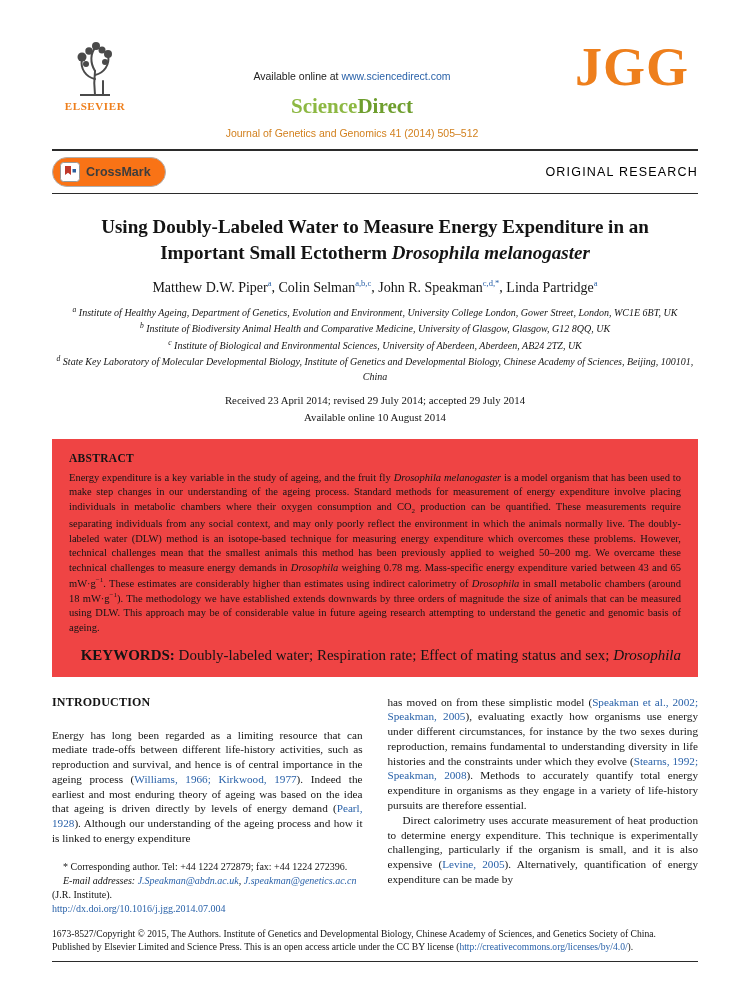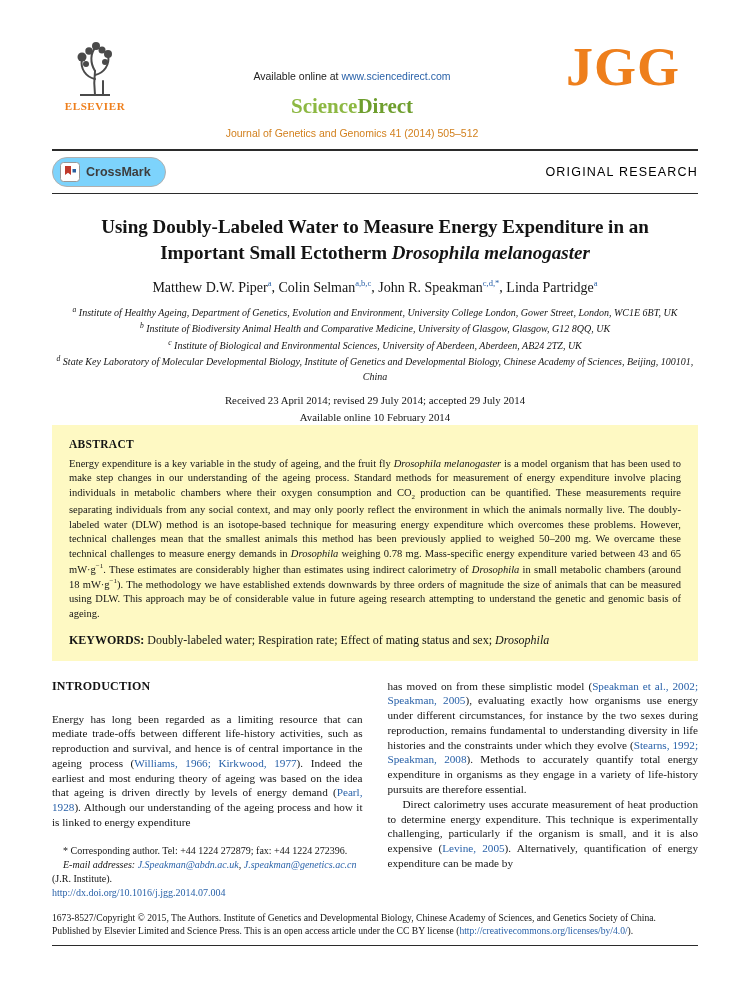--- a/index.html
+++ b/index.html
@@ -10,43 +10,43 @@
   .masthead{display:flex;align-items:flex-start;}
   .elsevier{width:86px;display:flex;flex-direction:column;align-items:center;gap:2px;cursor:pointer;}
   .elsevier-word{font-weight:bold;font-size:11px;color:#EE7F1C;letter-spacing:.6px;}
   .mast-center{flex:1;text-align:center;padding-top:2px;}
   .avail{font-family:"Liberation Sans",sans-serif;font-size:10.5px;color:#222;margin-top:28px;}
   .avail .url{color:#2A62A9;text-decoration:none;cursor:pointer;}
   .sd-logo{font-family:Liberation Serif, serif;font-weight:bold;font-size:21px;margin-top:12px;cursor:pointer;}
   .sd1{color:#8DB843;}
   .sd2{color:#6E9E2E;}
   .journal-line{font-family:"Liberation Sans",sans-serif;font-size:10.5px;color:#D2801E;margin-top:8px;cursor:pointer;}
-  .jgg{width:132px;text-align:left;font-weight:bold;font-size:54px;line-height:1;color:#EE7F1C;letter-spacing:1px;}
+  .jgg{width:132px;text-align:center;font-weight:bold;font-size:54px;line-height:1;color:#EE7F1C;letter-spacing:1px;}
 
   .rule{border-top:2px solid #2b2b2b;margin-top:10px;}
   .rule2{border-top:1px solid #2b2b2b;}
   .badge-row{display:flex;justify-content:space-between;align-items:center;padding:6px 0;}
-  .crossmark{display:inline-flex;align-items:center;gap:6px;border:1px solid #b0b0b0;border-radius:17px;padding:4px 14px 4px 7px;cursor:pointer;background:#7dd3fc;}
+  .crossmark{display:inline-flex;align-items:center;gap:6px;border:1px solid #b0b0b0;border-radius:17px;padding:4px 14px 4px 7px;cursor:pointer;background:#f97316;}
   .cm-text{font-family:"Liberation Sans",sans-serif;font-size:12.5px;font-weight:bold;color:#3d3d3d;}
   .article-type{font-family:"Liberation Sans",sans-serif;font-size:12.5px;color:#000000;letter-spacing:1.2px;}
 
   
   .title{font-size:19px;font-weight:bold;text-align:center;line-height:1.38;margin:20px auto 0;max-width:592px;}
   .authors{text-align:center;font-size:14px;margin-top:12px;}
   .authors sup{color:#2A62A9;font-size:8.5px;cursor:pointer;}
   .affils{text-align:center;font-style:italic;font-size:10px;line-height:1.5;margin-top:8px;}
   .affils sup{font-size:7.5px;}
   .dates{text-align:center;font-size:10.8px;line-height:1.5;margin-top:8px;}
 
   
-  .abstract{background:#fef9c3;padding:13px 17px;}
+  .abstract{background:#ef4444;margin-top:14px;padding:13px 17px;}
   .abs-head{font-weight:bold;font-size:11.5px;letter-spacing:.3px;}
   .abs-text{font-size:10.5px;line-height:1.4;text-align:justify;margin:7px 0 0;}
   .abs-text sub,.abs-text sup{font-size:7px;}
-  .keywords{font-size:12px;margin:11px 0 0;}
+  .keywords{font-size:15px;margin:11px 0 0;text-align:right;}
   .keywords b{font-weight:bold;}
 
   
   .columns{display:flex;gap:25px;margin-top:18px;}
   .col{flex:1;min-width:0;display:flex;flex-direction:column;}
   .col h2{font-size:12px;font-weight:bold;margin:0 0 18px;letter-spacing:.2px;}
   .body-p{font-size:11.2px;line-height:1.32;text-align:justify;margin:0;}
   .indent{text-indent:15px;}
   .cite{color:#2A62A9;text-decoration:none;cursor:pointer;}
   i{font-style:italic;}
@@ -127,21 +127,21 @@
 
   <div class="affils">
     <div class="affil"><sup>a</sup><span> Institute of Healthy Ageing, Department of Genetics, Evolution and Environment, University College London, Gower Street, London, WC1E 6BT, UK</span></div>
     <div class="affil"><sup>b</sup><span> Institute of Biodiversity Animal Health and Comparative Medicine, University of Glasgow, Glasgow, G12 8QQ, UK</span></div>
     <div class="affil"><sup>c</sup><span> Institute of Biological and Environmental Sciences, University of Aberdeen, Aberdeen, AB24 2TZ, UK</span></div>
     <div class="affil"><sup>d</sup><span> State Key Laboratory of Molecular Developmental Biology, Institute of Genetics and Developmental Biology, Chinese Academy of Sciences, Beijing, 100101, China</span></div>
   </div>
 
   <div class="dates">
     <div>Received 23 April 2014; revised 29 July 2014; accepted 29 July 2014</div>
-    <div>Available online 10 February 2014</div>
+    <div>Available online 10 August 2014</div>
   </div>
 
   <section class="abstract">
     <div class="abs-head">ABSTRACT</div>
     <p class="abs-text"><span>Energy expenditure is a key variable in the study of ageing, and the fruit fly </span><i>Drosophila melanogaster</i><span> is a model organism that has been used to make step changes in our understanding of the ageing process. Standard methods for measurement of energy expenditure involve placing individuals in metabolic chambers where their oxygen consumption and CO</span><sub>2</sub><span> production can be quantified. These measurements require separating individuals from any social context, and may only poorly reflect the environment in which the animals normally live. The doubly-labeled water (DLW) method is an isotope-based technique for measuring energy expenditure which overcomes these problems. However, technical challenges mean that the smallest animals this method has been previously applied to weighed 50–200 mg. We overcame these technical challenges to measure energy demands in </span><i>Drosophila</i><span> weighing 0.78 mg. Mass-specific energy expenditure varied between 43 and 65 mW·g</span><sup>−1</sup><span>. These estimates are considerably higher than estimates using indirect calorimetry of </span><i>Drosophila</i><span> in small metabolic chambers (around 18 mW·g</span><sup>−1</sup><span>). The methodology we have established extends downwards by three orders of magnitude the size of animals that can be measured using DLW. This approach may be of considerable value in future ageing research attempting to understand the genetic and genomic basis of ageing.</span></p>
     <p class="keywords"><b>KEYWORDS:</b><span> Doubly-labeled water; Respiration rate; Effect of mating status and sex; </span><i>Drosophila</i></p>
   </section>
 
   <div class="columns">
 

